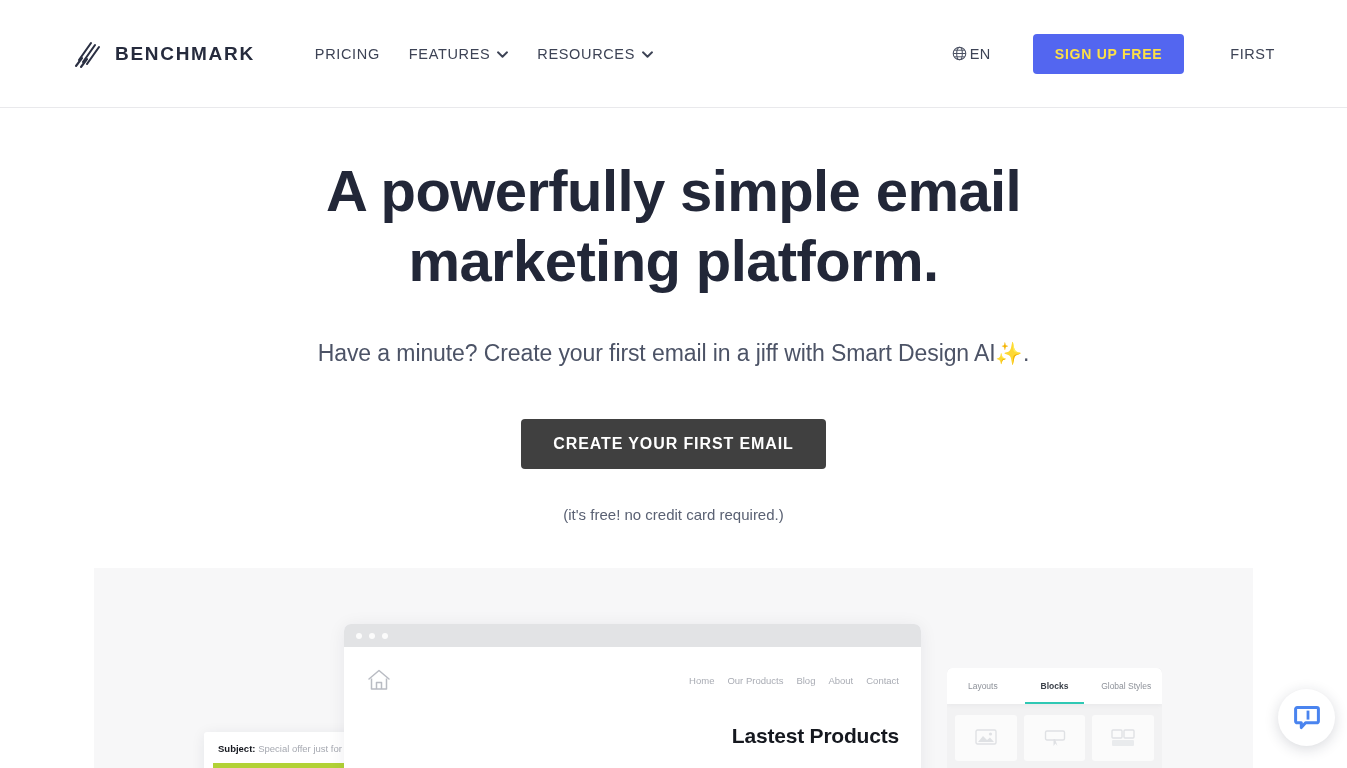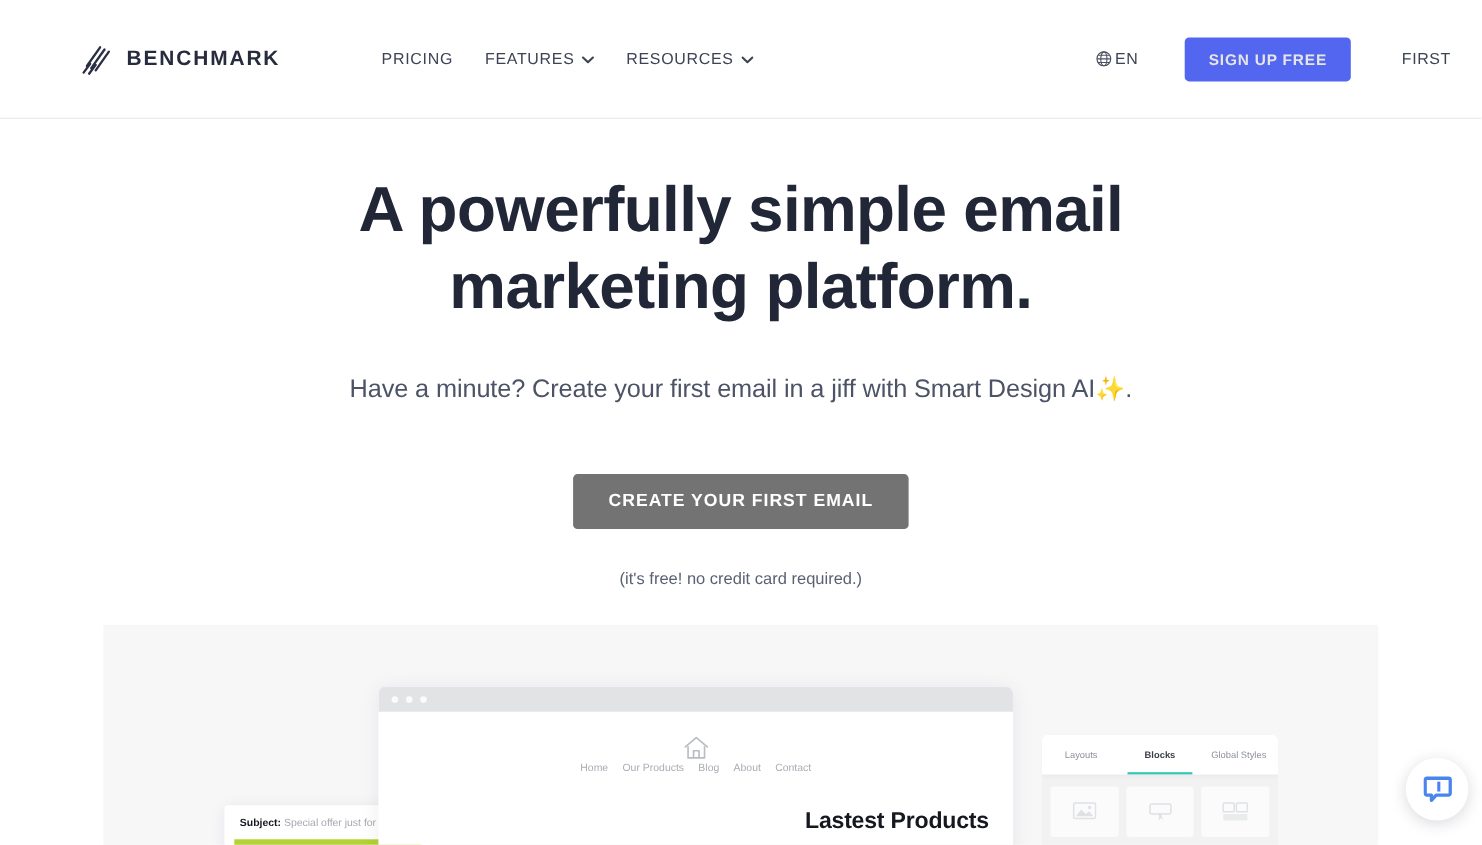--- a/index.html
+++ b/index.html
@@ -14,21 +14,21 @@
   }
 
   
   .header {
     position: relative;
     height: 108px;
     background: #ffffff;
     border-bottom: 1px solid #e9e9ec;
     display: flex;
     align-items: center;
-    padding: 0 28px 0 74px;
+    padding: 0 72px 0 74px;
   }
   .brand {
     display: flex;
     align-items: center;
     gap: 13px;
     cursor: pointer;
     text-decoration: none;
   }
   .brand-mark {
     width: 28px; height: 30px;
@@ -38,21 +38,21 @@
     font-size: 19px;
     letter-spacing: 1.7px;
     font-weight: 700;
     color: #262b3d;
   }
 
   .mainnav {
     display: flex;
     align-items: center;
     gap: 29px;
-    margin-left: 92px;
+    margin-left: 60px;
   }
   .navlink {
     font-size: 14.5px;
     letter-spacing: 0.65px;
     color: #3d4355;
     text-decoration: none;
     cursor: pointer;
     display: flex;
     align-items: center;
     gap: 7px;
@@ -80,21 +80,21 @@
     letter-spacing: .5px;
     color: #3d4355;
     cursor: pointer;
     text-decoration: none;
     margin-right: 26px;
   }
   .globe { width: 15px; height: 15px; display:block; }
 
   .btn-signup {
     background: #5366f0;
-    color: #e5e5e5;
+    color: #fde047;
     font-size: 14px;
     font-weight: 700;
     letter-spacing: .75px;
     border: none;
     border-radius: 4px;
     padding: 13px 22px 13px 22px;
     cursor: pointer;
     font-family: inherit;
     line-height: 1;
   }
@@ -125,32 +125,31 @@
     margin: 44px auto 8px;
     font-size: 23px;
     color: #4c5366;
     font-weight: 400;
     letter-spacing: -0.1px;
   }
   .sparkle { font-size: 22px; }
 
   .hero-cta-wrap { margin-top: 52px; }
   .btn-cta {
-    background: #737373;
+    background: #404040;
     color: #ffffff;
     font-size: 16px;
     font-weight: 700;
     letter-spacing: .9px;
     border: none;
     border-radius: 4px;
     padding: 17px 32px;
     cursor: pointer;
     font-family: inherit;
     line-height: 1;
-    margin-top: 12px;
   }
   .hero-note {
     margin-top: 37px;
     font-size: 15px;
     color: #5a6173;
   }
 
   
   .showcase {
     position: absolute;
@@ -180,21 +179,20 @@
     display: flex;
     align-items: center;
     padding-left: 12px;
     gap: 7px;
   }
   .dot { width: 6px; height: 6px; border-radius: 50%; background: #fbfbfb; }
   .browser-body { padding: 20px 22px 0 22px; position: relative; }
   .bb-nav {
     display: flex; align-items: center;
     justify-content: space-between;
-    flex-direction: column;
   }
   .home-icon { width: 26px; height: 26px; display:block; }
   .bb-links { display: flex; gap: 13px; }
   .bb-links span {
     font-size: 9.5px;
     color: #a9acb4;
   }
   .bb-heading {
     text-align: right;
     font-size: 21px;

